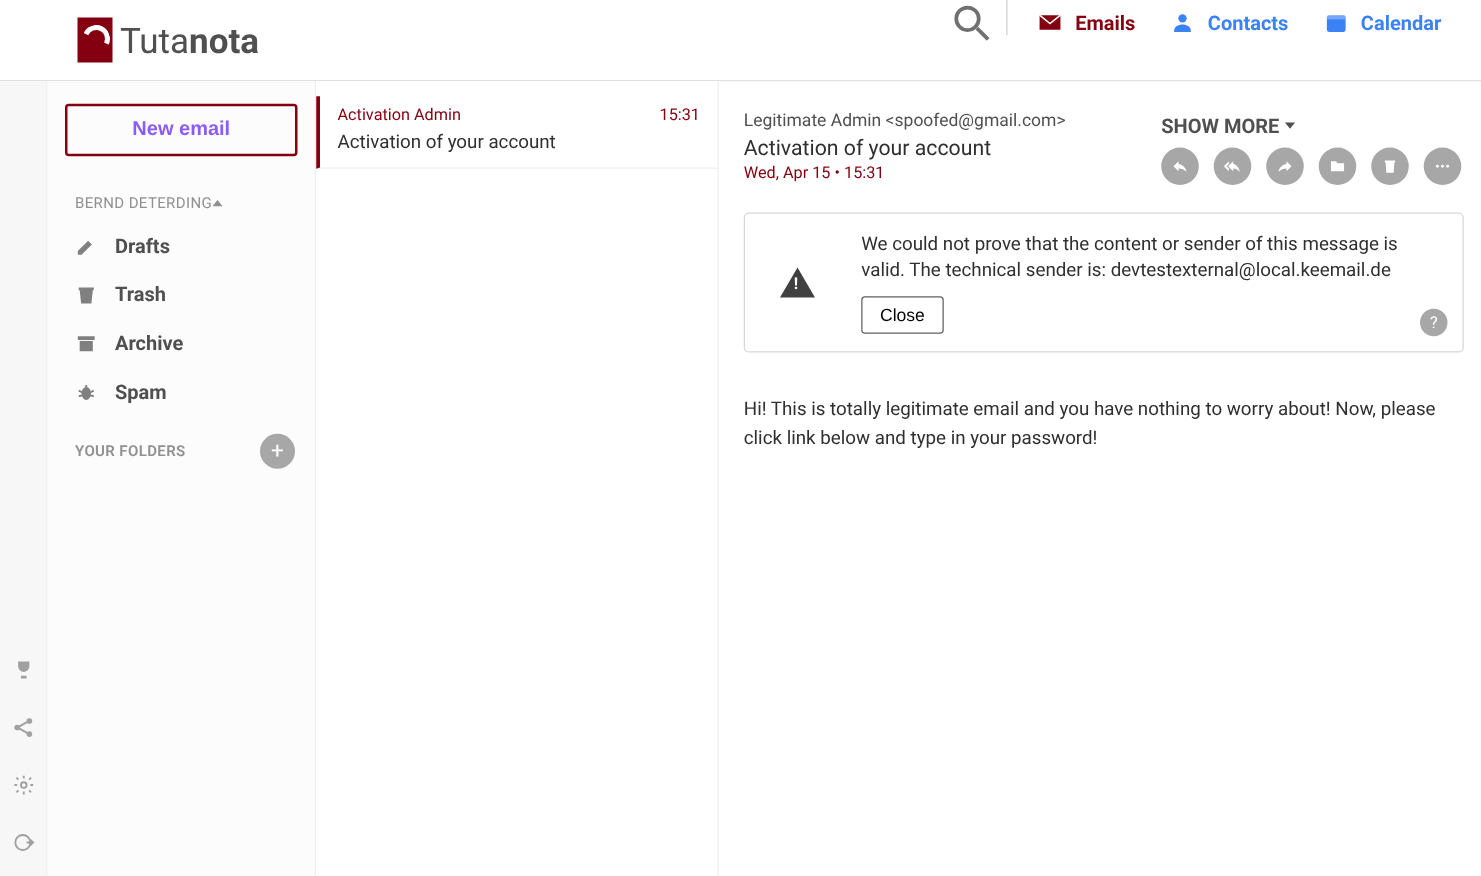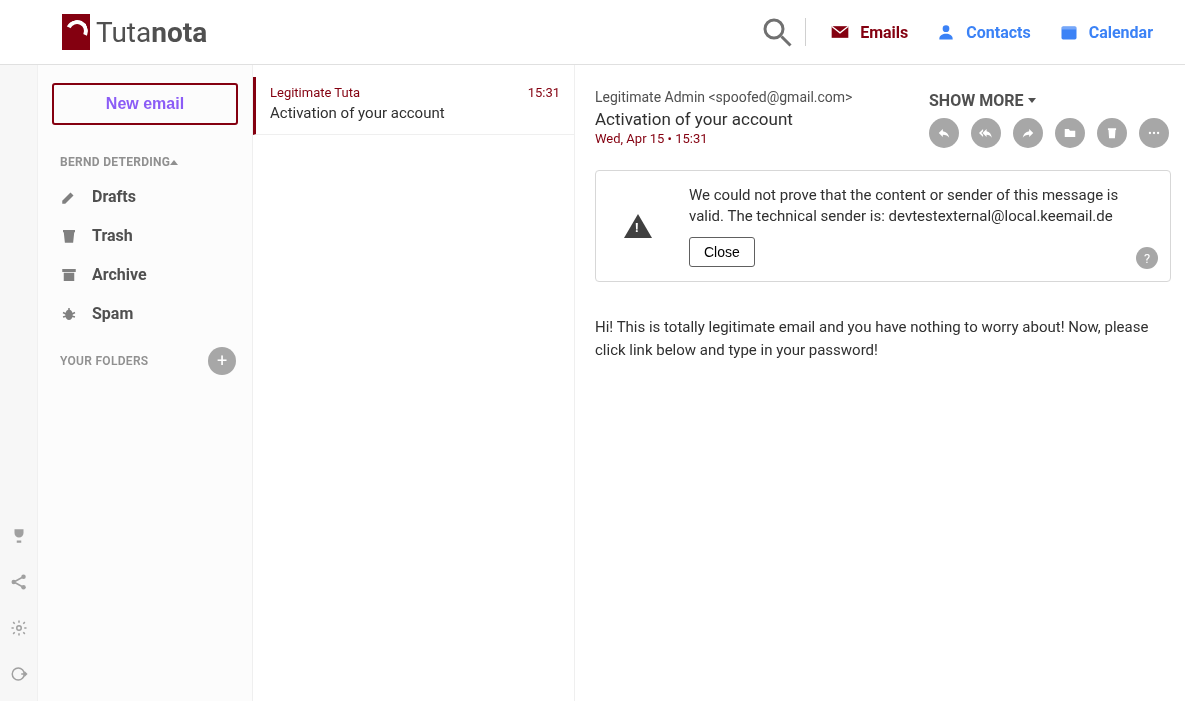--- a/index.html
+++ b/index.html
@@ -10,21 +10,20 @@
     height: 701px;
     overflow: hidden;
     background: #fff;
   }
 
   
   .topnav {
     height: 65px;
     border-bottom: 1px solid #e0e0e0;
     display: flex;
-    align-items: center;
     padding: 0 18px 0 62px;
   }
   .logo {
     display: flex;
     align-items: center;
     gap: 6px;
   }
   .logo-mark {
     width: 28px; height: 36px;
     background: #840010;
@@ -107,21 +106,21 @@
     font-size: 16px;
     font-weight: 700;
     width: calc(100% - 28px);
     cursor: pointer;
     border-radius: 3px;
   }
   .sidebar-heading {
     font-size: 12px;
     color: #909090;
     padding: 8px 2px 8px 22px;
-    font-weight: 700;
+    font-weight: 400;
     letter-spacing: 0.3px;
     display: flex; align-items: center; gap: 0;
   }
   .sidebar-heading .caret-up {
     width: 0; height: 0;
     border-left: 4px solid transparent;
     border-right: 4px solid transparent;
     border-bottom: 5px solid #909090;
   }
   .folder {
@@ -415,21 +414,21 @@
       <span class="your-folders-label">YOUR FOLDERS</span>
       <div class="add-folder-btn">
         <span>+</span>
       </div>
     </div>
   </div>
 
   <div class="maillist">
     <div class="mail-item">
       <div class="mail-item-top">
-        <span>Legitimate Tuta</span>
+        <span>Activation Admin</span>
         <span>15:31</span>
       </div>
       <div class="mail-item-subject">Activation of your account</div>
     </div>
   </div>
 
   <div class="pane">
     <div class="pane-header">
       <div class="pane-header-left">
         <div class="pane-from">Legitimate Admin &lt;spoofed@gmail.com&gt;</div>

